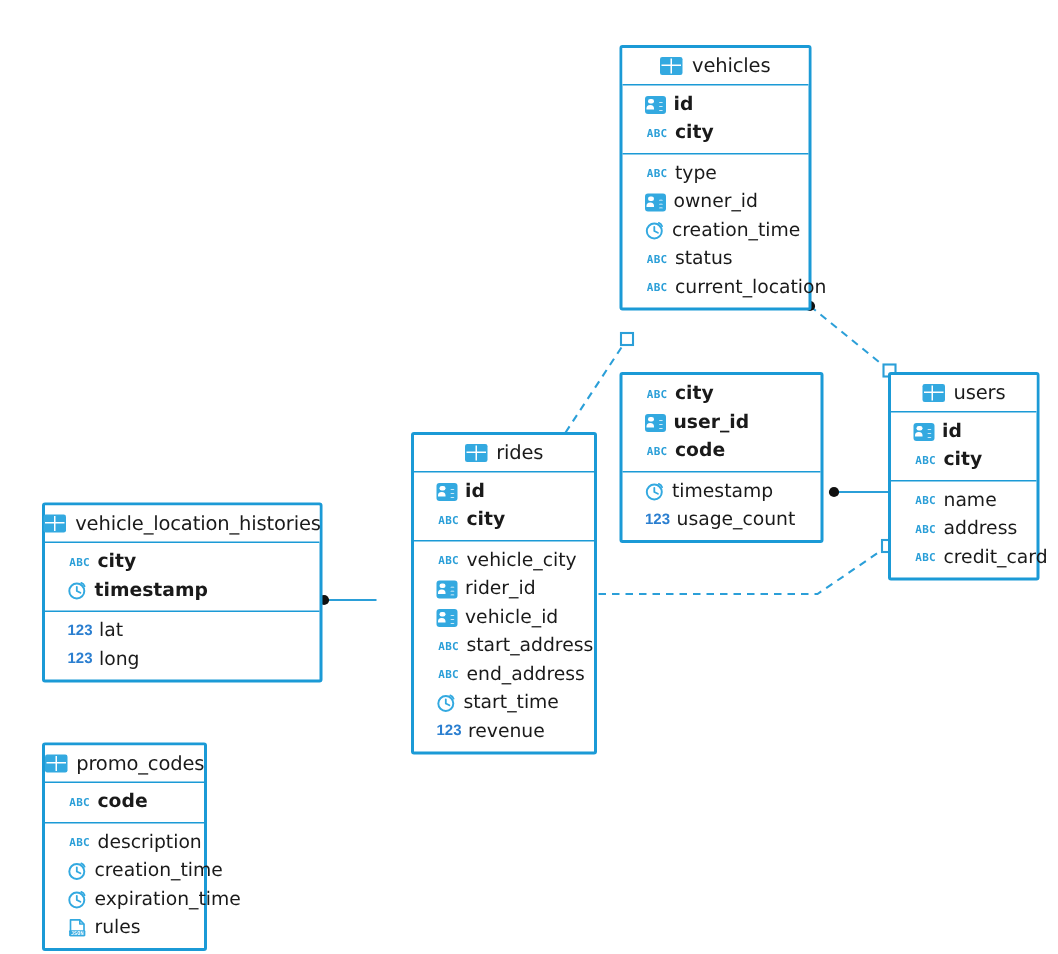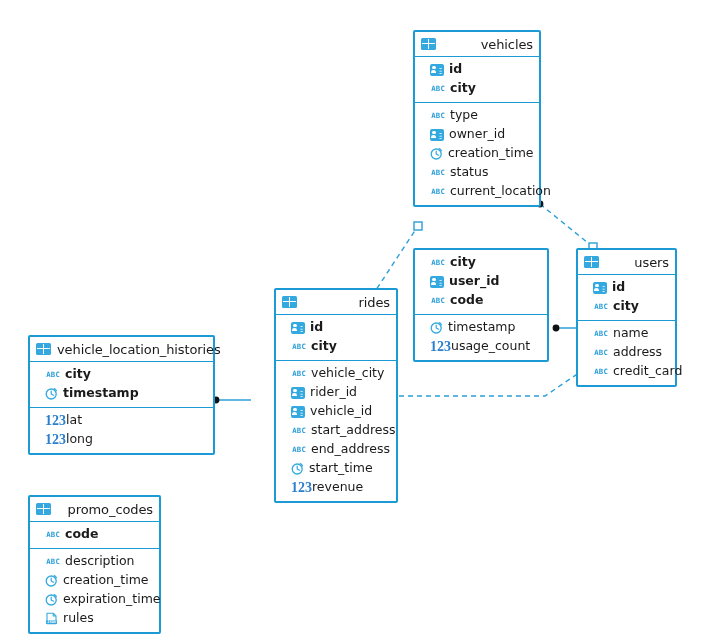--- a/index.html
+++ b/index.html
@@ -12,21 +12,21 @@
   #edges{position:absolute;left:0;top:0;width:705px;height:636px;pointer-events:none;}
 
   .table-node{
     position:absolute;
     box-sizing:border-box;
     background:#ffffff;
     border:2px solid #1b9ad6;
     border-radius:2px;
   }
   .tbl-header{
-    display:flex;align-items:center;justify-content:space-between;gap:6px;
+    display:flex;align-items:center;justify-content:center;gap:6px;
     height:24px;
     border-bottom:1px solid #1b9ad6;
     padding:0 6px;
     background:#ffffff;
   }
   .tbl-title{
     font-size:13px;color:#1a1a1a;white-space:nowrap;letter-spacing:-0.1px;
   }
   .tbl-section{
     padding:3px 0 4px 0;
@@ -72,22 +72,22 @@
     text-align:right;
   }
 
   
   .ico-clock{width:13px;height:13px;}
   .ico-clock svg{display:block;}
 
   
   .ico-num{
     width:16px;height:11px;color:#2b7fd0;
-    font-family:Liberation Serif, serif;
-    font-size:14px;font-weight:bold;line-height:11px;
+    font-family:Liberation Sans, sans-serif;
+    font-size:10px;font-weight:bold;line-height:11px;text-align:center;
   }
 
   
   .ico-json{width:13px;height:13px;}
   .ico-json svg{display:block;}
 </style>
 </head>
 <body>
 
 <div id="canvas">
@@ -185,21 +185,21 @@
             </svg>
           </span>
           <span class="col-name">timestamp</span>
         </div>
         <div class="col-row">
           <span class="ico ico-num">123</span>
           <span class="col-name">usage_count</span>
         </div>
       </div>
     </div>
-    <div class="table-node" style="left: 576px; top: 248px; width: 101px;">
+    <div class="table-node" style="left: 592px; top: 248px; width: 101px;">
       <div class="tbl-header">
         <span class="ico ico-table"></span>
         <span class="tbl-title">users</span>
       </div>
       <div class="tbl-section">
         <div class="col-row pk">
           <span class="ico ico-key"></span>
           <span class="col-name">id</span>
         </div>
         <div class="col-row pk">
@@ -299,21 +299,21 @@
         <div class="col-row">
           <span class="ico ico-num">123</span>
           <span class="col-name">lat</span>
         </div>
         <div class="col-row">
           <span class="ico ico-num">123</span>
           <span class="col-name">long</span>
         </div>
       </div>
     </div>
-    <div class="table-node" style="left: 28px; top: 495px; width: 133px;">
+    <div class="table-node" style="left: 28px; top: 495px; width: 110px;">
       <div class="tbl-header">
         <span class="ico ico-table"></span>
         <span class="tbl-title">promo_codes</span>
       </div>
       <div class="tbl-section">
         <div class="col-row pk">
           <span class="ico ico-abc">ABC</span>
           <span class="col-name">code</span>
         </div>
       </div>

